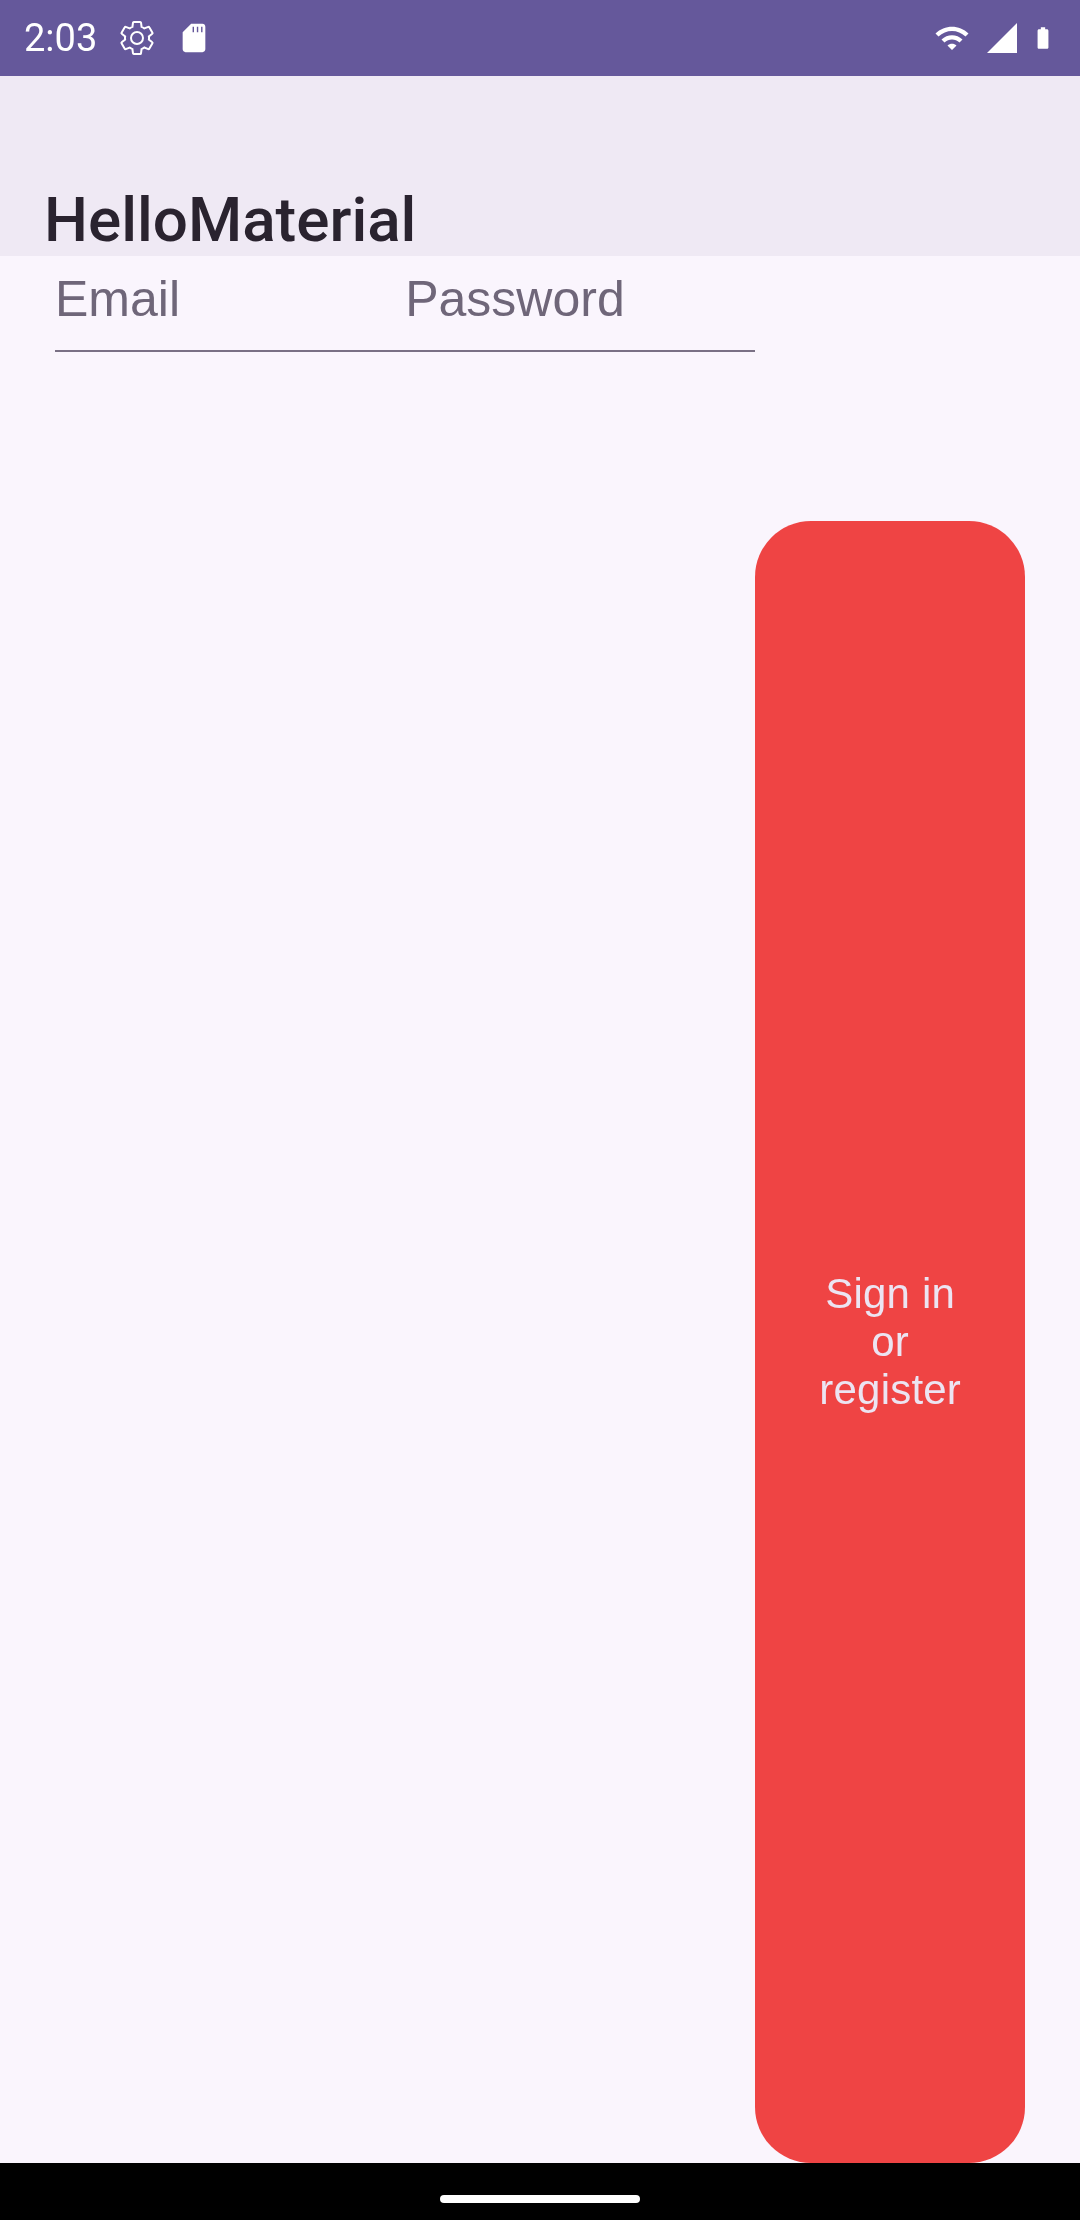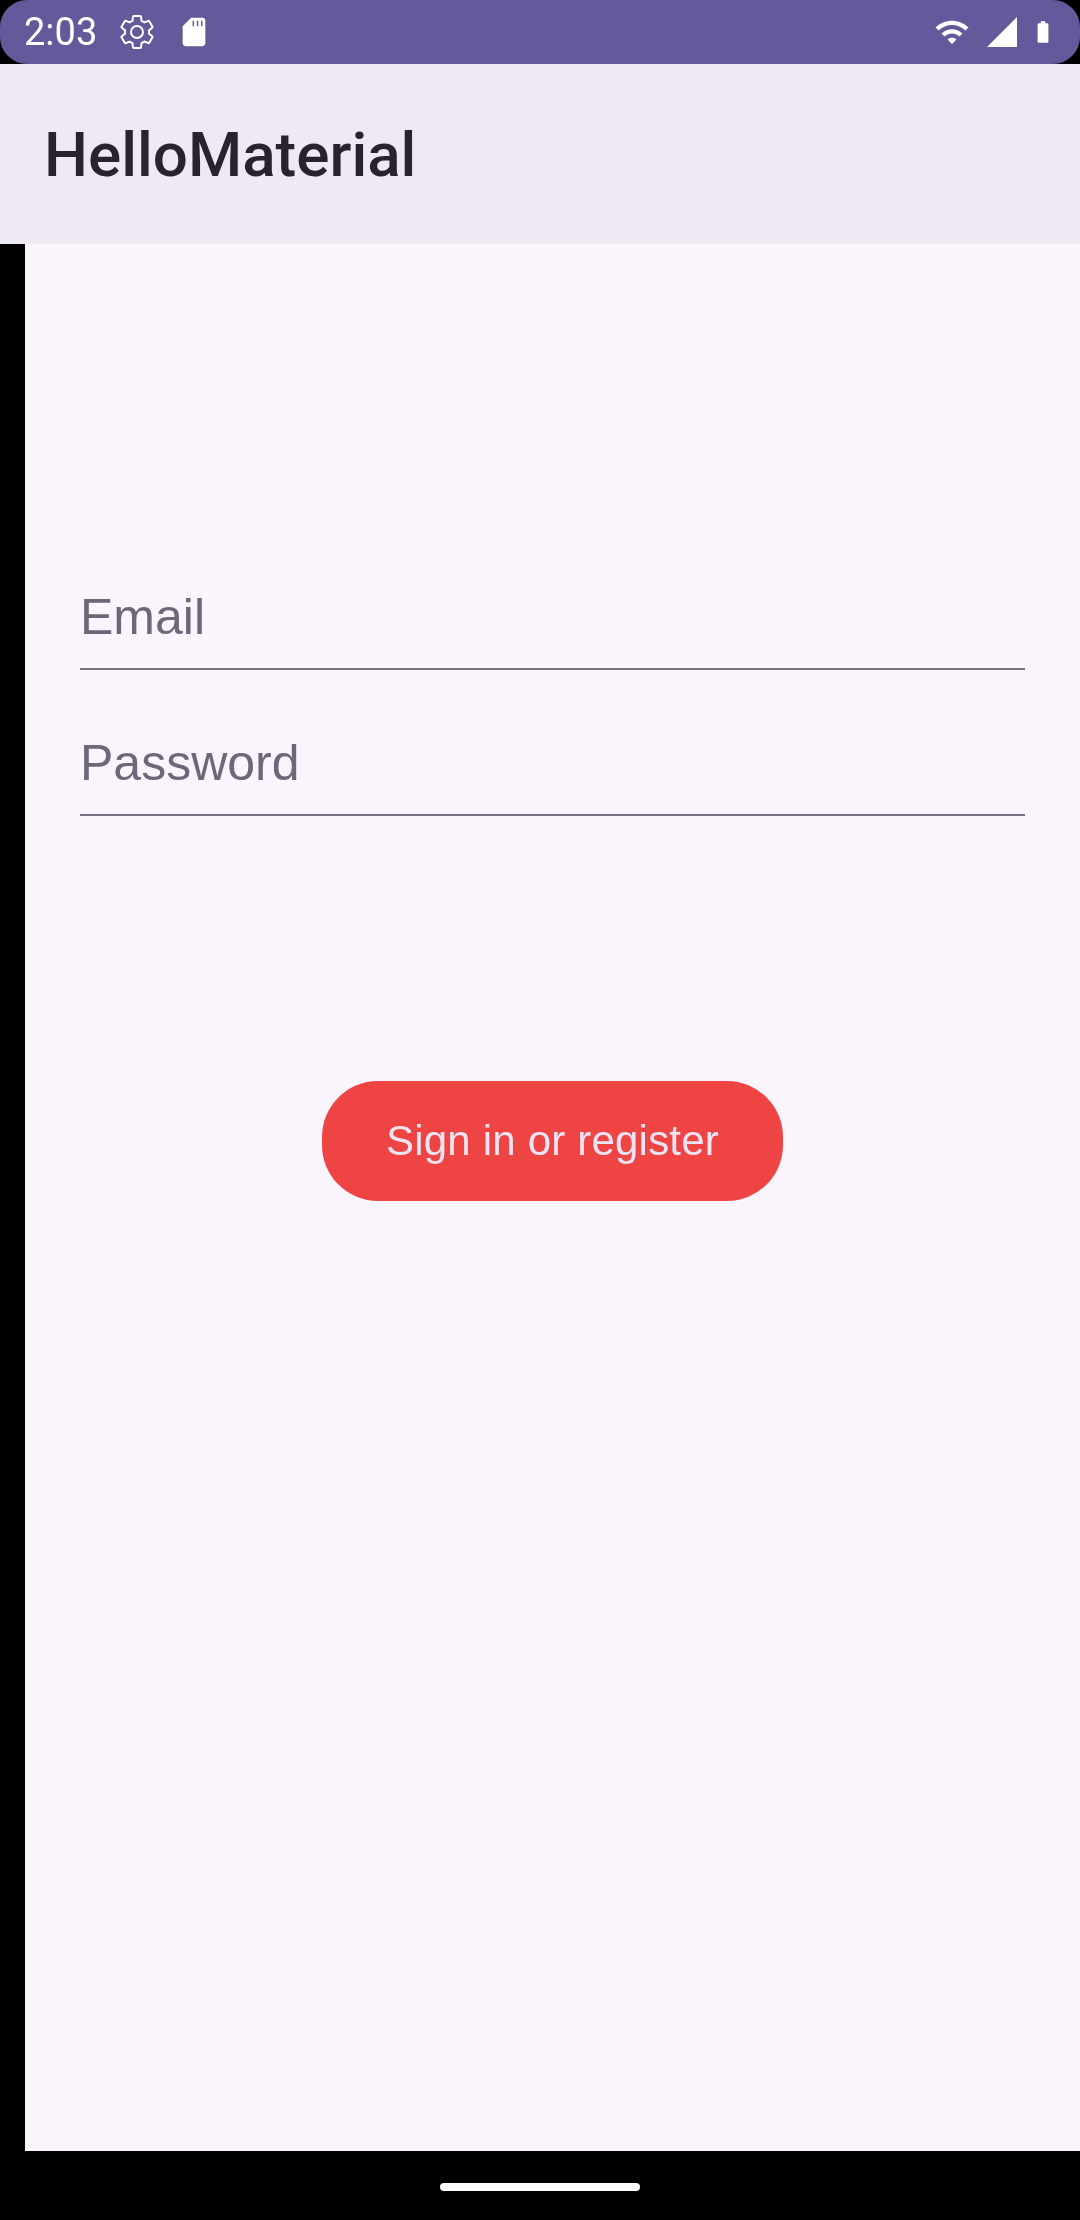--- a/index.html
+++ b/index.html
@@ -10,28 +10,27 @@
 
     body {
       width: 1080px;
       height: 2220px;
       font-family: Roboto, -apple-system, BlinkMacSystemFont, "Segoe UI", Helvetica, Arial, sans-serif;
       background: #000;
       overflow: hidden;
     }
 
     .status-bar {
-      height: 64px;
+      height: 76px;
       background: #65589b;
       display: flex;
       align-items: center;
       justify-content: space-between;
       padding: 0 24px;
       color: #fff;
-      border-radius: 27px;
     }
 
     .status-left {
       display: flex;
       align-items: center;
       gap: 20px;
     }
 
     .status-time {
       font-size: 38px;
@@ -72,37 +71,35 @@
     .icon-battery {
       width: 26px;
       height: 40px;
       fill: #fff;
     }
 
     .app-bar {
       height: 180px;
       background: #efe9f4;
       display: flex;
-      align-items: center;
+      align-items: flex-end;
       padding: 0 44px;
     }
 
     .app-title {
       font-size: 62px;
       font-weight: 500;
       color: #2a232f;
     }
 
     .content {
       height: 1907px;
       background: #faf5fd;
       padding: 0 55px;
       display: flex;
-      flex-direction: column;
-      margin-left: 25px;
     }
 
     .spacer-top {
       height: 330px;
     }
 
     .input-field {
       height: 96px;
       border: none;
       border-bottom: 2px solid #7a7085;

